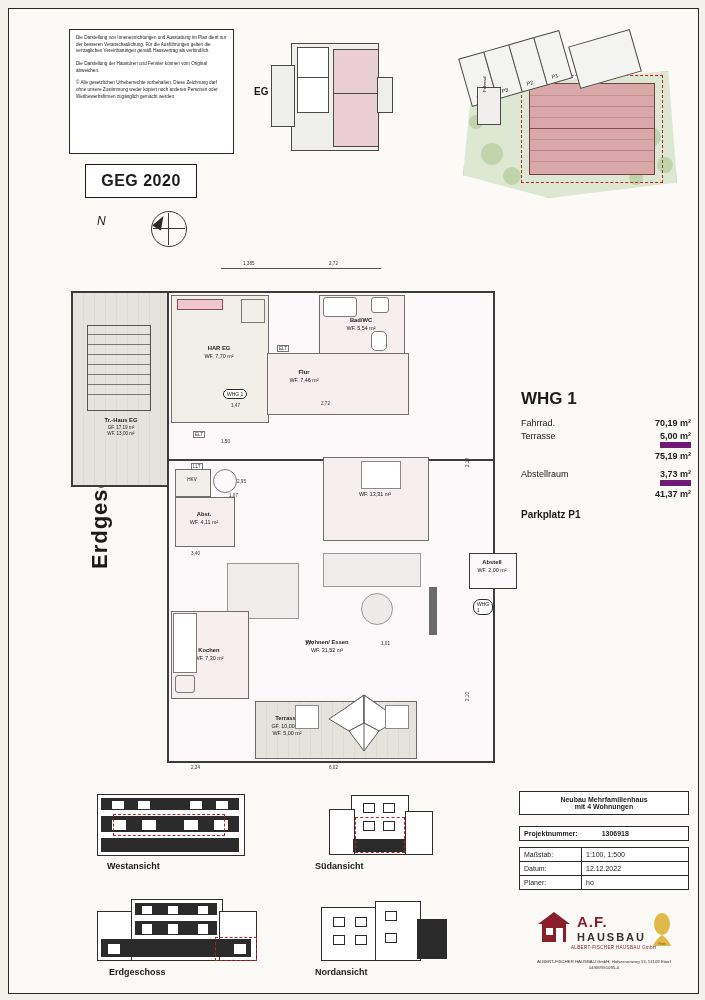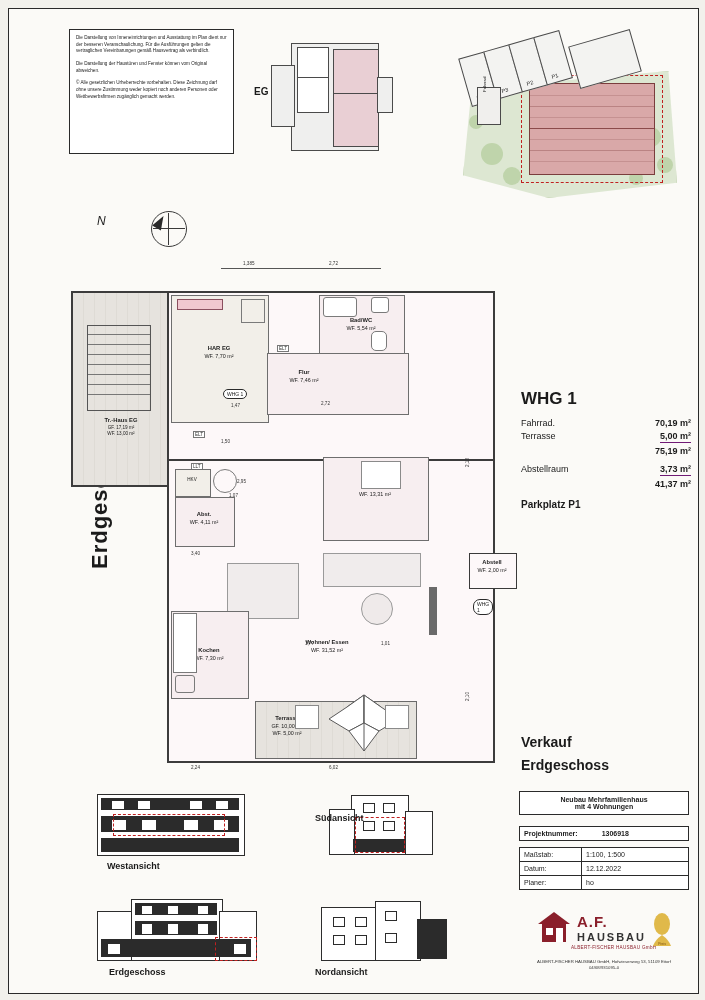--- a/index.html
+++ b/index.html
@@ -74,21 +74,21 @@
   .erdg{
     left:78px;top:560px;transform:rotate(-90deg);transform-origin:left top;
     font-size:22px;font-weight:bold;letter-spacing:1px;white-space:nowrap;
   }
 
   
   .whginfo{left:512px;top:380px;width:170px;font-size:9px;}
   .whginfo .title{font-size:17px;font-weight:bold;margin-bottom:9px;}
   .row{display:flex;justify-content:space-between;margin-bottom:3px;}
   .row .v{font-weight:bold;}
-  .ul{border-bottom:1px solid #701a75;padding-bottom:1px;}
+  .ul{border-bottom:6px solid #701a75;padding-bottom:1px;}
   .pp{margin-top:10px;font-weight:bold;font-size:10px;}
 
   
   .verkauf{left:512px;top:725px;font-size:14px;font-weight:bold;}
   .verkauf div:last-child{margin-top:7px;}
 
   
   .tbox{left:510px;top:782px;width:170px;border:1px solid #2a2a2a;background:#fff;
         text-align:center;font-size:7px;padding:4px 0;box-sizing:border-box;font-weight:bold;}
   .pnum{left:510px;top:817px;width:170px;border:1px solid #2a2a2a;background:#fff;
@@ -121,20 +121,21 @@
 <body>
 
 <div class="sheet">
 
   <div class="abs notebox tiny">
     <p>Die Darstellung von Inneneinrichtungen und Ausstattung im Plan dient nur der besseren Veranschaulichung. Für die Ausführungen gelten die vertraglichen Vereinbarungen gemäß Hausvertrag als verbindlich.</p>
     <p>Die Darstellung der Haustüren und Fenster können vom Original abweichen.</p>
     <p>© Alle gesetzlichen Urheberrechte vorbehalten. Diese Zeichnung darf ohne unsere Zustimmung weder kopiert noch anderen Personen oder Wettbewerbsfirmen zugänglich gemacht werden.</p>
   </div>
 
+  <div class="abs geg">GEG 2020</div>
 
   <div class="abs northN">N</div>
   <div class="abs compass"></div>
   <div class="abs needle"></div>
 
   <div class="abs eglabel">EG</div>
   <div class="abs egmini">
     <div class="blk" style="left:20px;top:6px;width:86px;height:106px;"></div>
     <div class="blk" style="left:0px;top:28px;width:22px;height:60px;"></div>
     <div class="blk" style="left:62px;top:12px;width:44px;height:44px;background:#e9cfd4;"></div>
@@ -332,24 +333,20 @@
       <span>Abstellraum</span>
       <span class="v ul">3,73 m²</span>
     </div>
     <div class="row">
       <span></span>
       <span class="v">41,37 m²</span>
     </div>
     <div class="pp">Parkplatz P1</div>
   </div>
 
-  <div class="abs verkauf">
-    <div>Verkauf</div>
-    <div>Erdgeschoss</div>
-  </div>
 
   <div class="abs tbox">
     <div>Neubau Mehrfamilienhaus</div>
     <div>mit 4 Wohnungen</div>
   </div>
   <div class="abs pnum">
     <span>Projektnummer:</span>
     <span style="margin-left:22px;">1306918</span>
   </div>
   <div class="abs tab">
@@ -406,21 +403,21 @@
     <div class="fac" style="left:22px;top:0;width:56px;height:58px;"></div>
     <div class="fac" style="left:0;top:14px;width:24px;height:44px;"></div>
     <div class="fac" style="left:76px;top:16px;width:26px;height:42px;"></div>
     <div class="fwin" style="left:34px;top:8px;width:10px;height:8px;"></div>
     <div class="fwin" style="left:54px;top:8px;width:10px;height:8px;"></div>
     <div class="fwin" style="left:34px;top:26px;width:10px;height:8px;"></div>
     <div class="fwin" style="left:54px;top:26px;width:10px;height:8px;"></div>
     <div class="fdark" style="left:24px;top:44px;width:52px;height:13px;"></div>
     <div class="fred" style="left:26px;top:22px;width:48px;height:34px;"></div>
   </div>
-  <div class="elevcap" style="left:306px;top:804px;">Südansicht</div>
+  <div class="elevcap" style="left:306px;top:852px;">Südansicht</div>
 
   <div class="elev" style="left:88px;top:890px;width:160px;height:62px;">
     <div class="fac" style="left:0;top:12px;width:36px;height:48px;"></div>
     <div class="fac" style="left:34px;top:0;width:90px;height:60px;"></div>
     <div class="fac" style="left:122px;top:12px;width:36px;height:48px;"></div>
     <div class="fdark" style="left:38px;top:4px;width:82px;height:12px;"></div>
     <div class="fdark" style="left:38px;top:22px;width:82px;height:14px;"></div>
     <div class="fdark" style="left:4px;top:40px;width:150px;height:18px;"></div>
     <div class="fwin" style="left:44px;top:6px;width:10px;height:8px;"></div>
     <div class="fwin" style="left:70px;top:6px;width:10px;height:8px;"></div>

